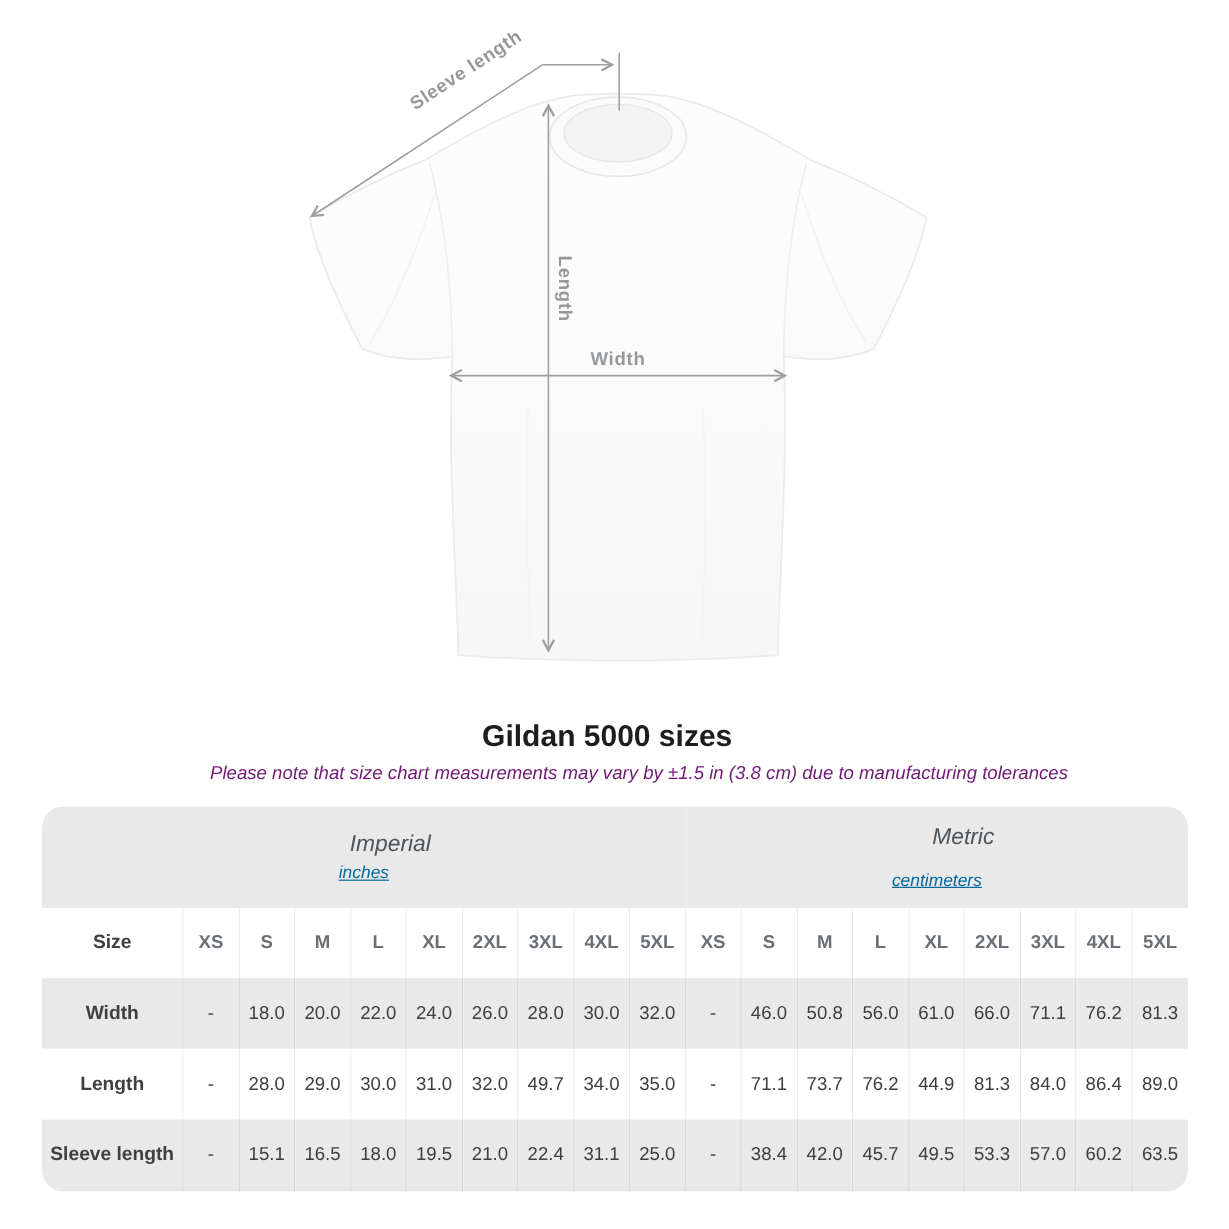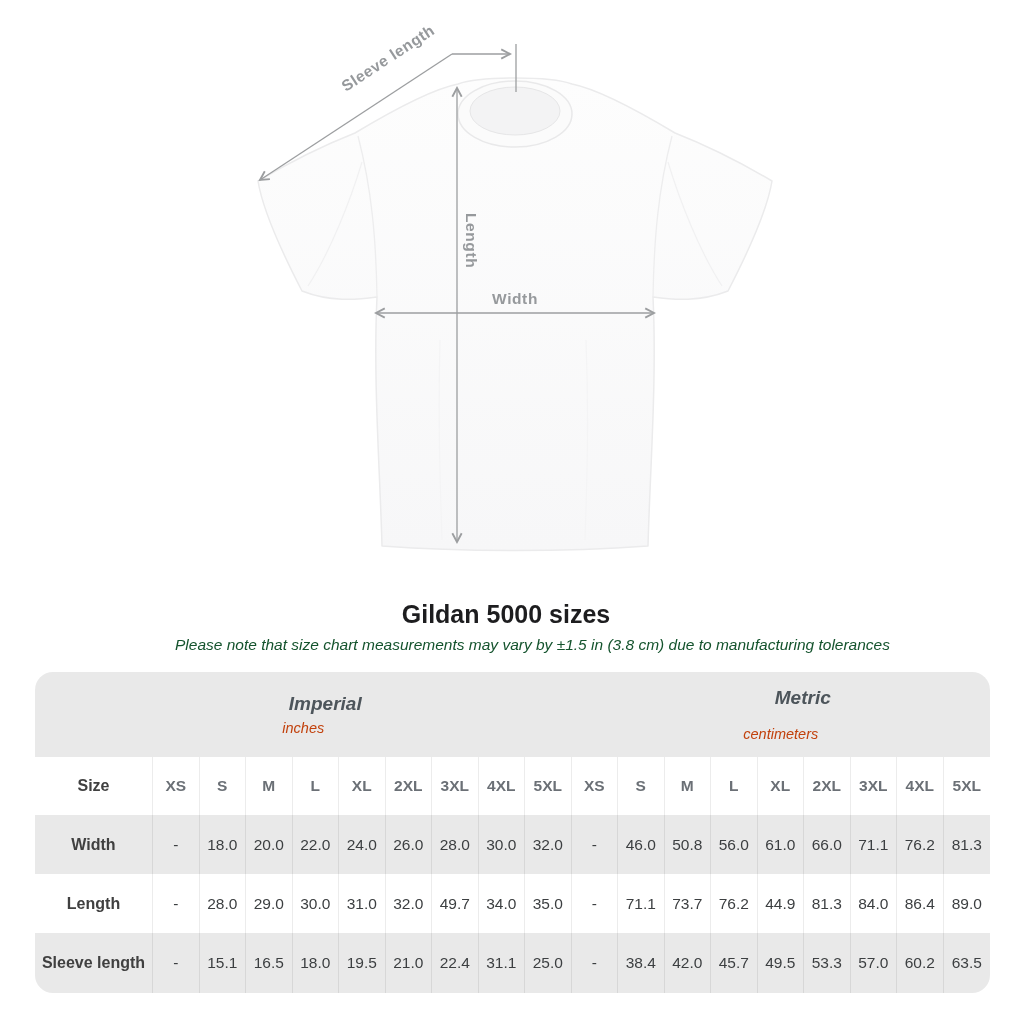--- a/index.html
+++ b/index.html
@@ -12,36 +12,36 @@
 
   svg.diagram { position: absolute; top: 0; left: 0; }
   .ann-text { font-weight: bold; font-size: 15.5px; fill: #96999c; letter-spacing: .6px; }
 
   .title {
     position: absolute; top: 600px; left: 0; width: 1012px;
     text-align: center; font-size: 25px; font-weight: bold; color: #1d1d1f;
   }
   .subtitle {
     position: absolute; top: 636px; left: 0; width: 1024px;
-    text-align: center; font-style: italic; font-size: 15.5px; color: #14532d; padding-left: 41px;
+    text-align: center; font-style: italic; font-size: 15.5px; color: #701a75; padding-left: 41px;
   }
 
   .size-table {
     position: absolute; top: 672px; left: 35px;
     width: 955px; height: 321px;
     display: grid;
     grid-template-columns: 118px repeat(18, 1fr);
     grid-template-rows: 85px 58px 59px 59px 60px;
     border-radius: 18px; overflow: hidden;
   }
   .band { background: #e9e9e9; display: flex; flex-direction: column; align-items: center; justify-content: center; gap: 5px; }
   .band-l { grid-column: 1 / span 10; }
   .band-r { grid-column: 11 / span 9; gap: 17px; }
-  .unit-name { font-weight: bold; font-style: italic; font-size: 19px; color: #4d555b; margin-left: 44px; }
-  .unit-sub  { font-style: italic; font-size: 14.5px; color: #c2410c; }
+  .unit-name { font-weight: normal; font-style: italic; font-size: 19px; color: #4d555b; margin-left: 44px; }
+  .unit-sub  { font-style: italic; font-size: 14.5px; color: #0369a1; text-decoration: underline; }
 
   .cell {
     display: flex; align-items: center; justify-content: center;
     background: #ffffff; border-right: 1px solid rgba(0,0,0,0.075);
     font-size: 15.5px; color: #3c3f41; white-space: nowrap;
   }
   .cell.g    { background: #e9e9e9; }
   .cell.head { font-weight: bold; color: #6b7076; }
   .cell.label{ font-weight: bold; color: #404040; font-size: 16px; }
   .cell.last { border-right: none; }

